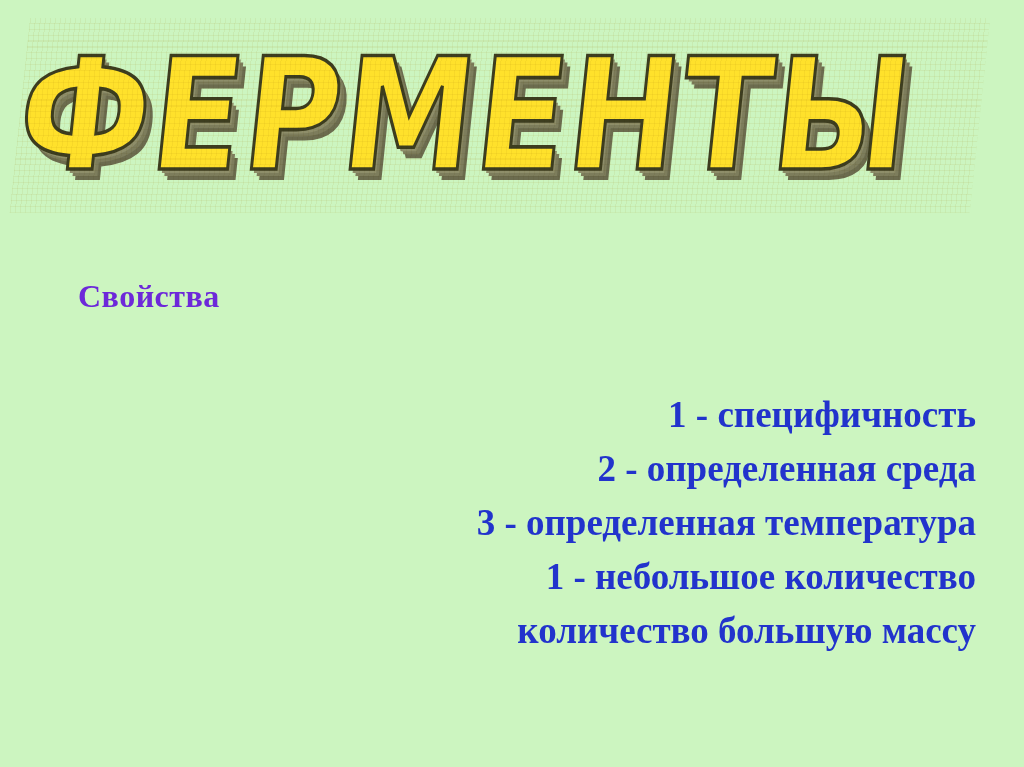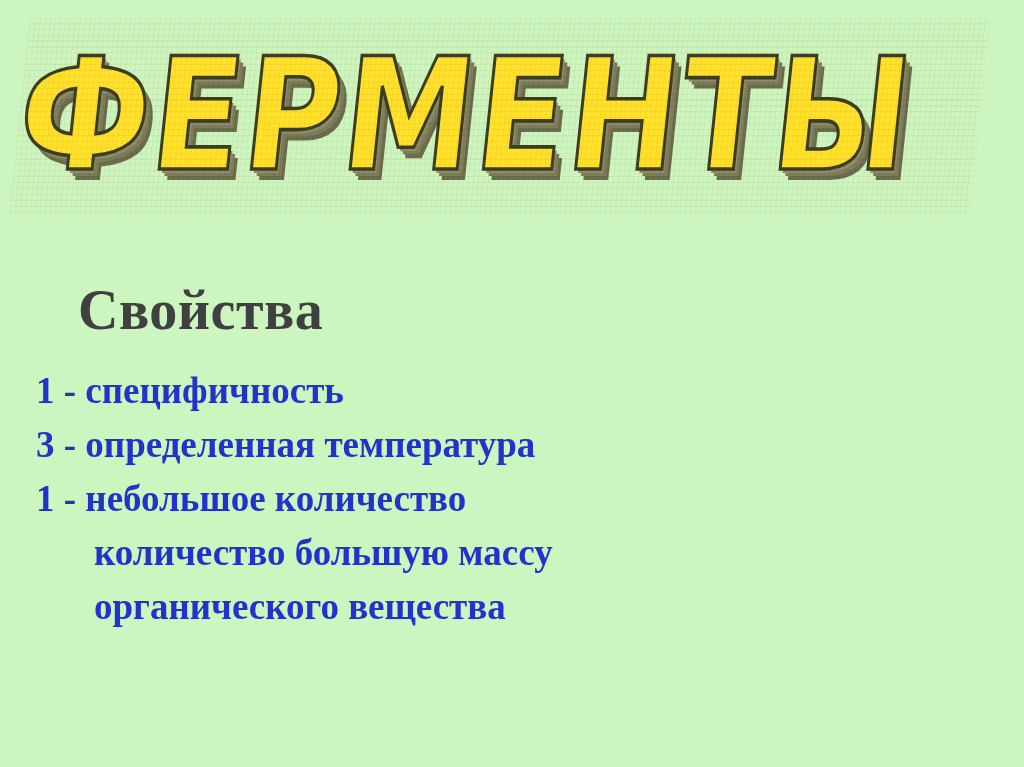--- a/index.html
+++ b/index.html
@@ -61,30 +61,31 @@
     mix-blend-mode: multiply;
     opacity: 0.55;
   }
   
   .subheading {
     position: absolute;
     left: 78px;
     top: 278px;
     font-family: "Liberation Serif", serif;
     font-weight: bold;
-    font-size: 56px;
-    color: #404040;
+    font-size: 32px;
+    color: #6d28d9;
     letter-spacing: 0.5px;
   }
   
   .prop-list {
     position: absolute;
     left: 36px;
-    top: 364px;
+    top: 388px;
     width: 940px;
+    text-align: right;
   }
   .prop-item {
     font-family: "Liberation Serif", serif;
     font-weight: bold;
     font-size: 37px;
     color: #2233cc;
     line-height: 1.46;
     white-space: pre-wrap;
   }
   .prop-item.cont {
@@ -97,19 +98,19 @@
 <div class="slide">
 
   <div class="title-wrap">
     <div class="wordart">ФЕРМЕНТЫ</div>
   </div>
 
   <div class="subheading">Свойства</div>
 
   <div class="prop-list">
     <div class="prop-item">1 - специфичность</div>
+    <div class="prop-item">2 - определенная среда</div>
     <div class="prop-item">3 - определенная температура</div>
     <div class="prop-item">1 - небольшое количество</div>
     <div class="prop-item cont">количество большую массу</div>
-    <div class="prop-item cont">органического вещества</div>
   </div>
 
 </div>
 
 </body></html>

